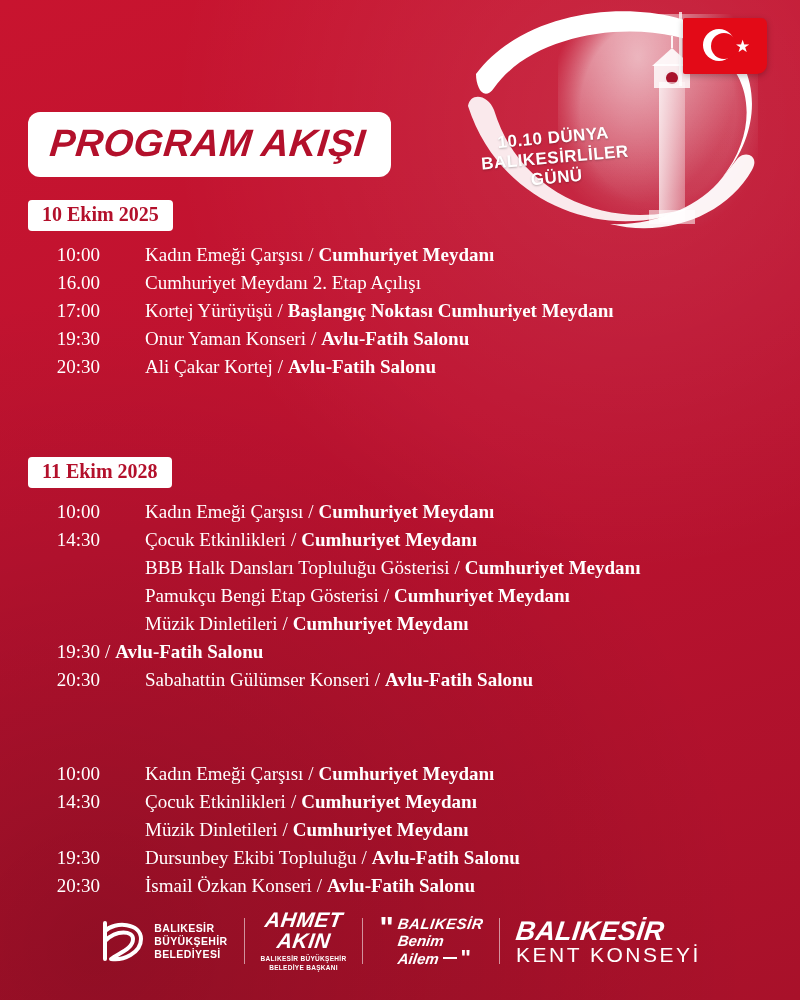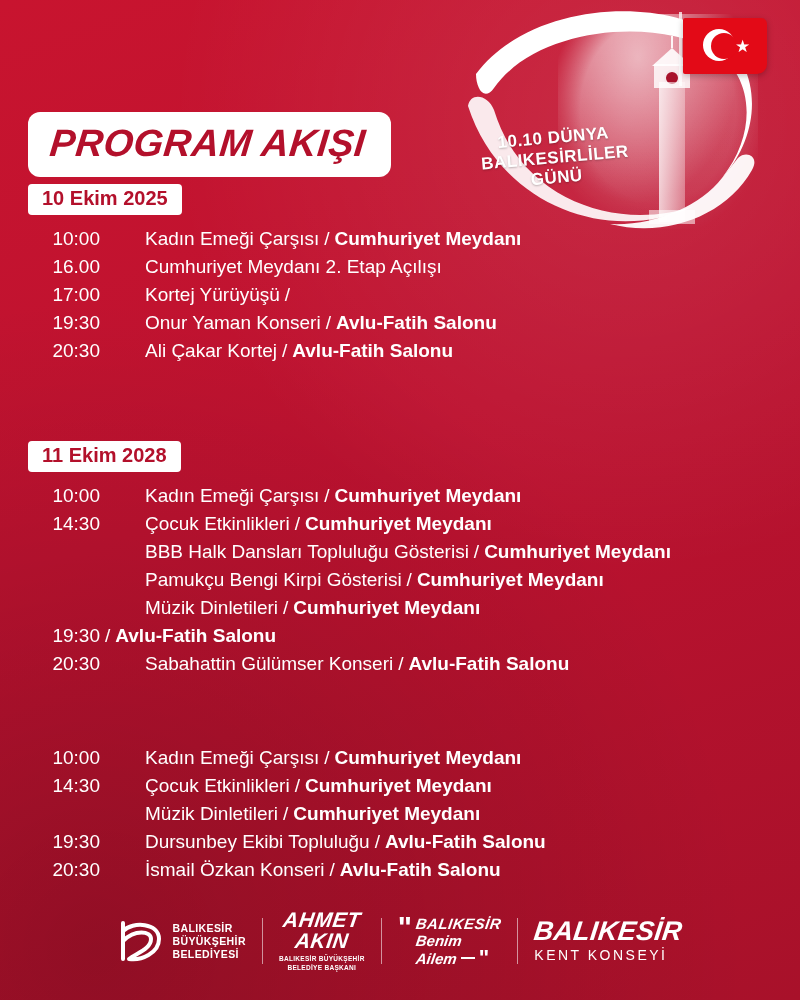--- a/index.html
+++ b/index.html
@@ -150,22 +150,23 @@
     font-size: 38px;
     font-weight: bold;
     letter-spacing: 0.5px;
     font-style: italic;
     transform: skewX(-6deg);
   }
 
   
   .schedule {
     position: absolute;
-    left: 28px; top: 184px;
+    left: 28px; top: 200px;
     width: 700px;
+    font-family: Liberation Serif, serif;
   }
   .day-block { margin-bottom: 18px; }
   .day-header {
     display: inline-block;
     background: #ffffff;
     color: #b3102b;
     font-size: 20px;
     font-weight: bold;
     padding: 3px 14px 5px 14px;
     border-radius: 4px;
@@ -279,21 +280,21 @@
     align-self: flex-end;
   }
   
   .council { text-align: left; }
   .council .c1 {
     font-size: 27px; font-weight: bold; font-style: italic;
     letter-spacing: 0.3px; line-height: 27px;
     transform: skewX(-7deg);
   }
   .council .c2 {
-    font-size: 14px; letter-spacing: 2.5px; line-height: 20px;
+    font-size: 21px; letter-spacing: 2.5px; line-height: 20px;
     font-weight: normal;
   }
 </style>
 </head>
 <body>
 
 <div class="bg-shade"></div>
 
 <div class="artwork">
   <div class="art-photo"></div>
@@ -350,20 +351,21 @@
       <div class="row">
         <span class="time">16.00</span>
         <span class="title">Cumhuriyet Meydanı 2. Etap Açılışı</span>
         <span class="sep"></span>
         <span class="venue"></span>
       </div>
       <div class="row">
         <span class="time">17:00</span>
         <span class="title">Kortej Yürüyüşü</span>
         <span class="sep">/</span>
+        <span class="venue">Başlangıç Noktası Cumhuriyet Meydanı</span>
       </div>
       <div class="row">
         <span class="time">19:30</span>
         <span class="title">Onur Yaman Konseri</span>
         <span class="sep">/</span>
         <span class="venue">Avlu-Fatih Salonu</span>
       </div>
       <div class="row">
         <span class="time">20:30</span>
         <span class="title">Ali Çakar Kortej</span>
@@ -391,21 +393,21 @@
         <span class="venue">Cumhuriyet Meydanı</span>
       </div>
       <div class="row cont">
         <span class="time"></span>
         <span class="title">BBB Halk Dansları Topluluğu Gösterisi</span>
         <span class="sep">/</span>
         <span class="venue">Cumhuriyet Meydanı</span>
       </div>
       <div class="row cont">
         <span class="time"></span>
-        <span class="title">Pamukçu Bengi Kirpi Gösterisi</span>
+        <span class="title">Pamukçu Bengi Etap Gösterisi</span>
         <span class="sep">/</span>
         <span class="venue">Cumhuriyet Meydanı</span>
       </div>
       <div class="row cont">
         <span class="time"></span>
         <span class="title">Müzik Dinletileri</span>
         <span class="sep">/</span>
         <span class="venue">Cumhuriyet Meydanı</span>
       </div>
       <div class="row">

